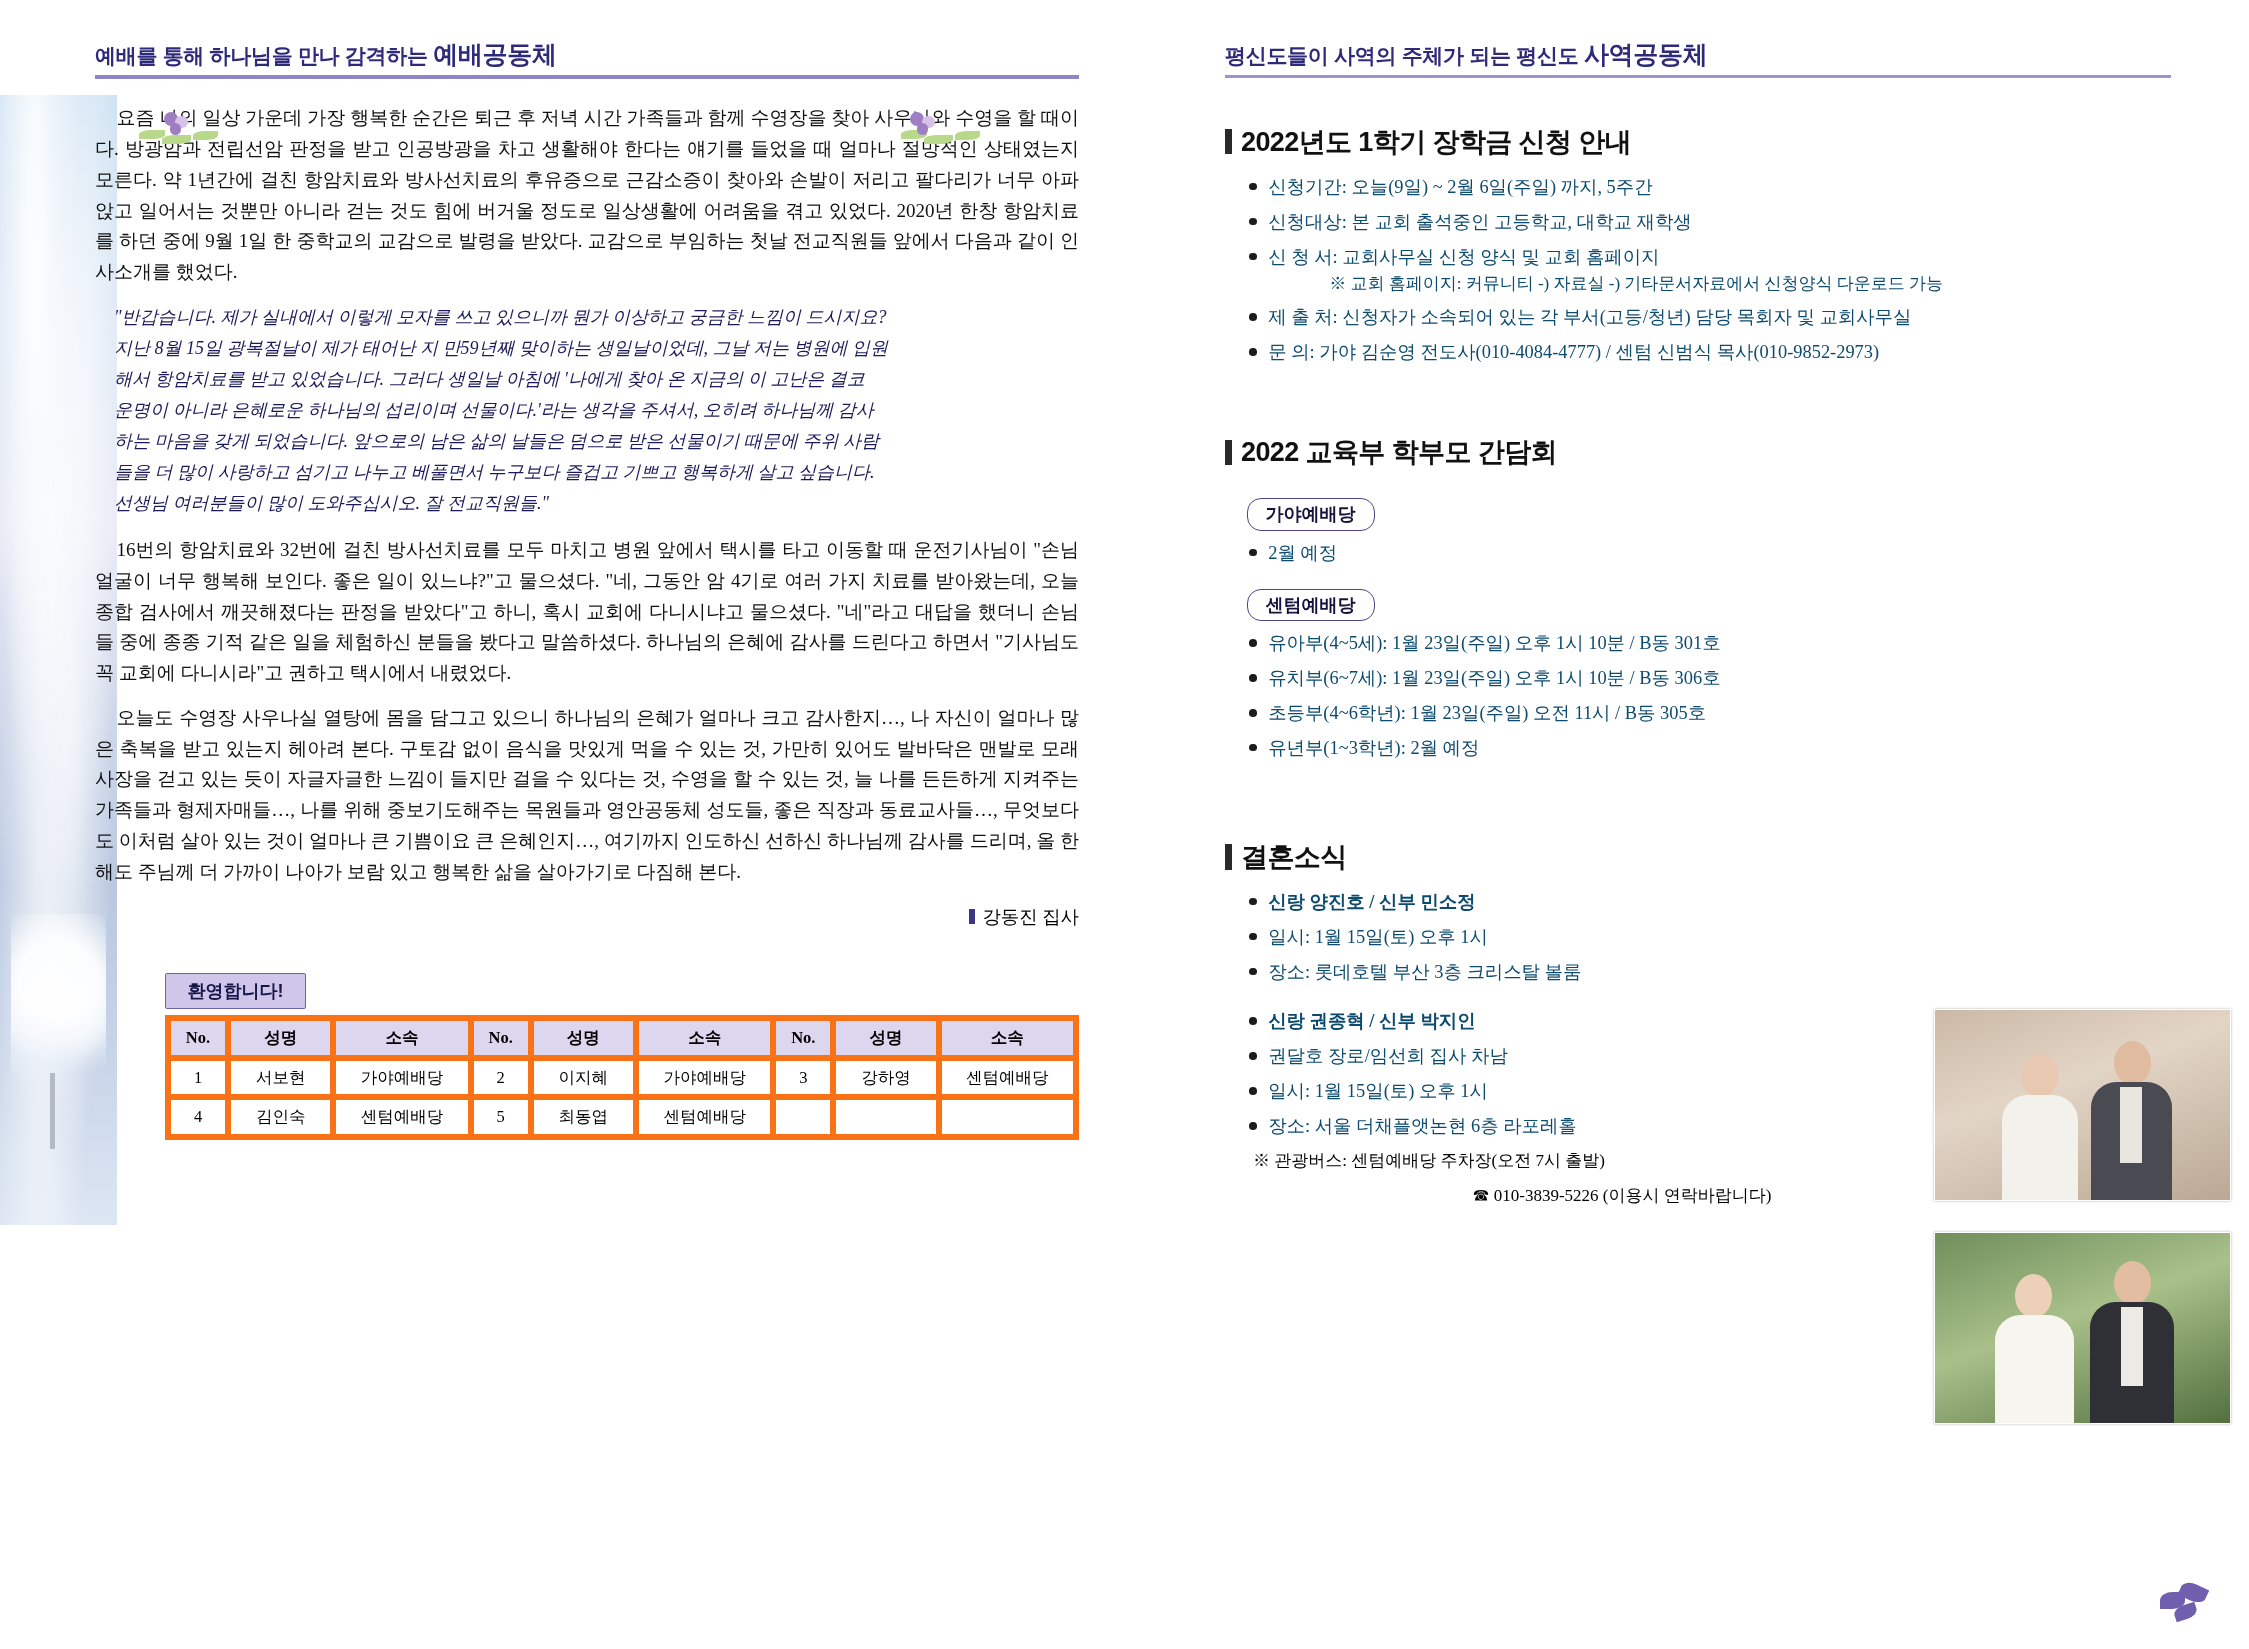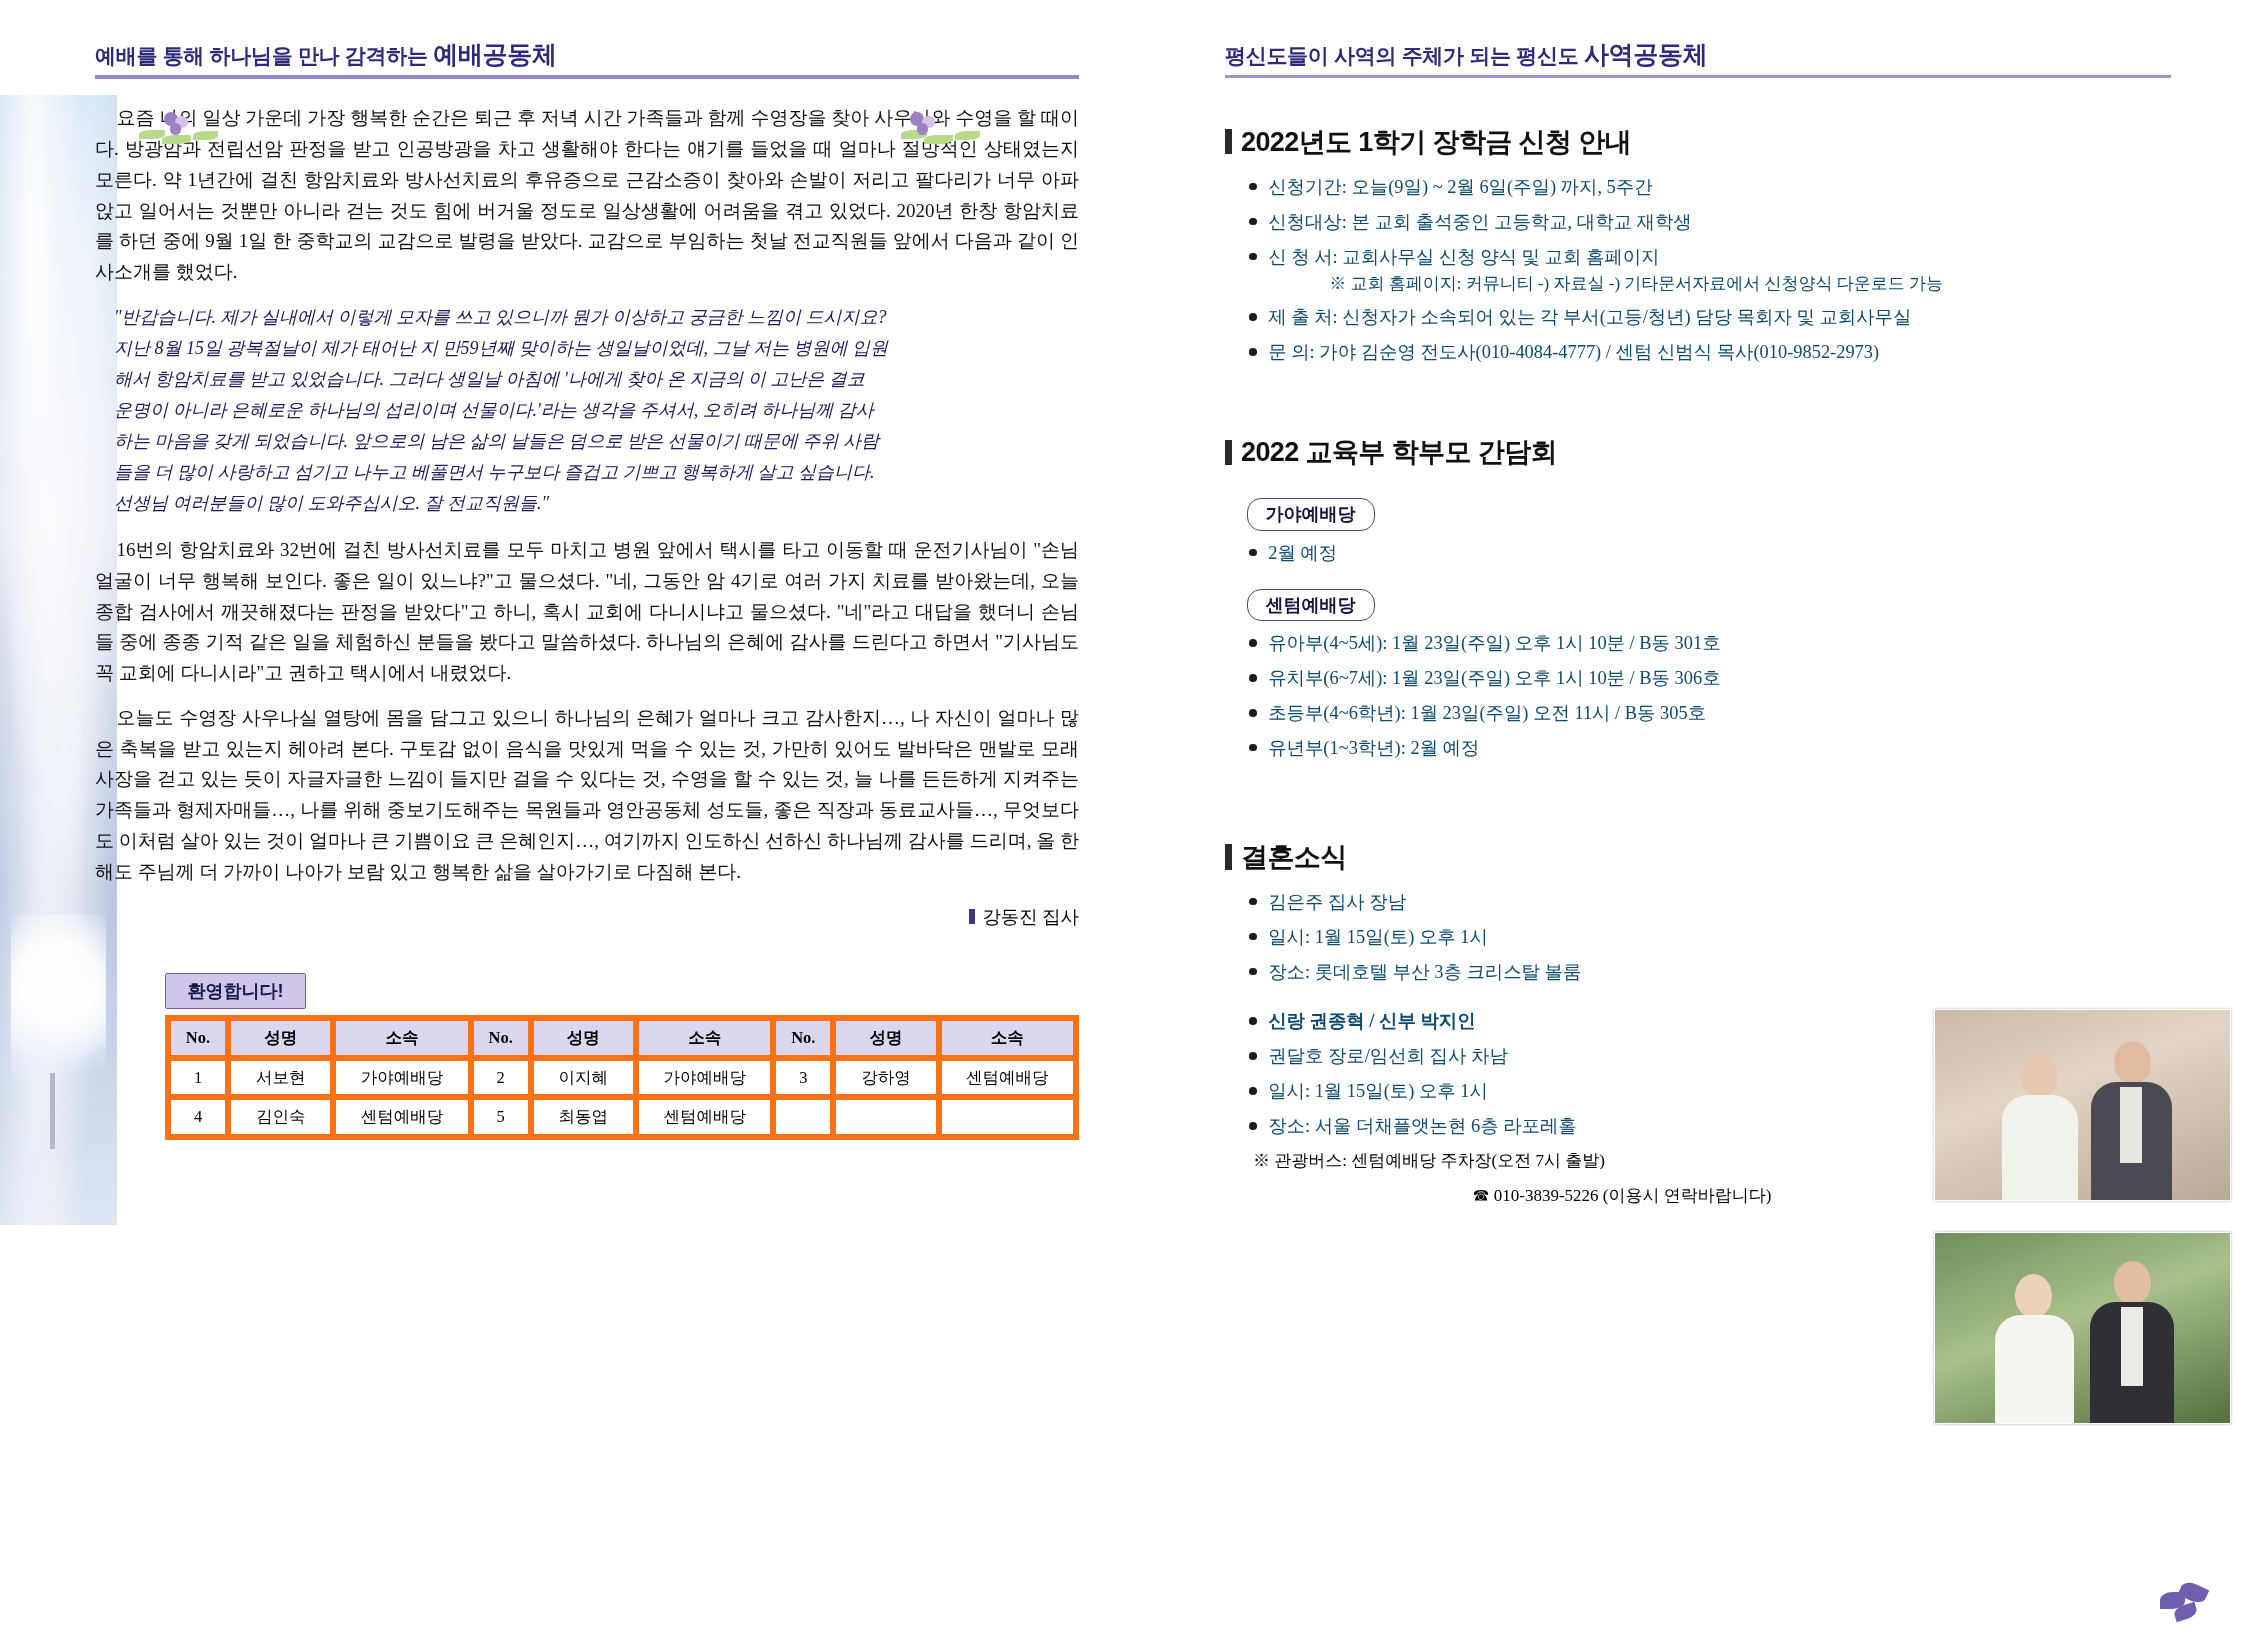--- a/index.html
+++ b/index.html
@@ -268,21 +268,21 @@
     </ul>
   </div>
 
   <div class="blk" style="margin-top:76px;">
     <div class="blk-title">
       <span class="tick"></span>
       <span>결혼소식</span>
     </div>
 
     <ul class="bul">
-      <li>김은주 집사 장남</li>
+      <li class="bold-item">신랑 양진호 / 신부 민소정</li>
       <li>일시: 1월 15일(토) 오후 1시</li>
       <li>장소: 롯데호텔 부산 3층 크리스탈 볼룸</li>
     </ul>
 
     <ul class="bul" style="margin-top:21.6px;">
       <li class="bold-item">신랑 권종혁 / 신부 박지인</li>
       <li>권달호 장로/임선희 집사 차남</li>
       <li>일시: 1월 15일(토) 오후 1시</li>
       <li>장소: 서울 더채플앳논현 6층 라포레홀</li>
     </ul>

